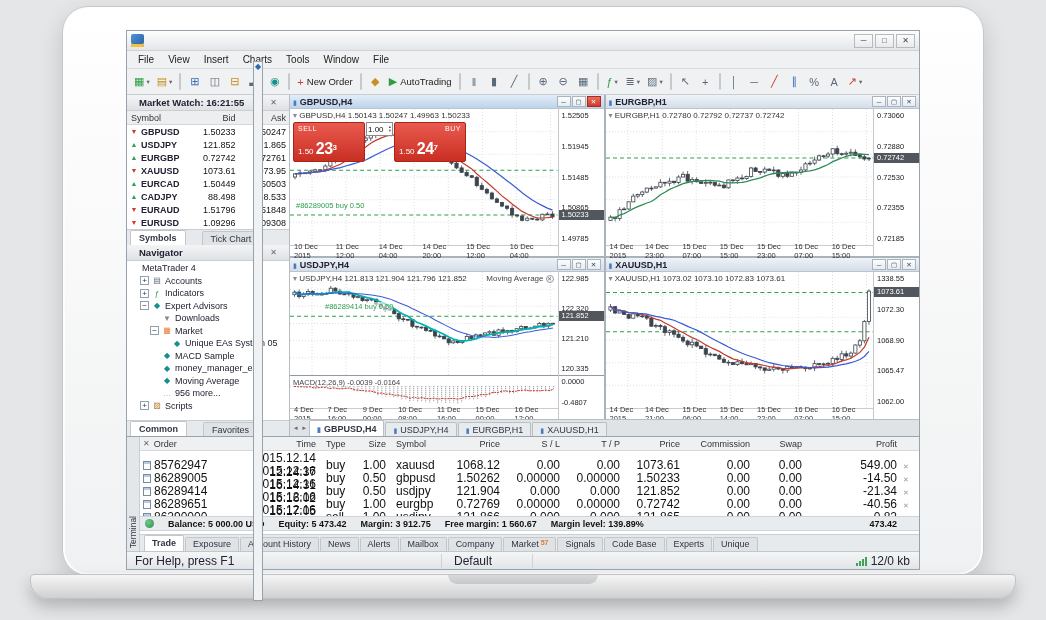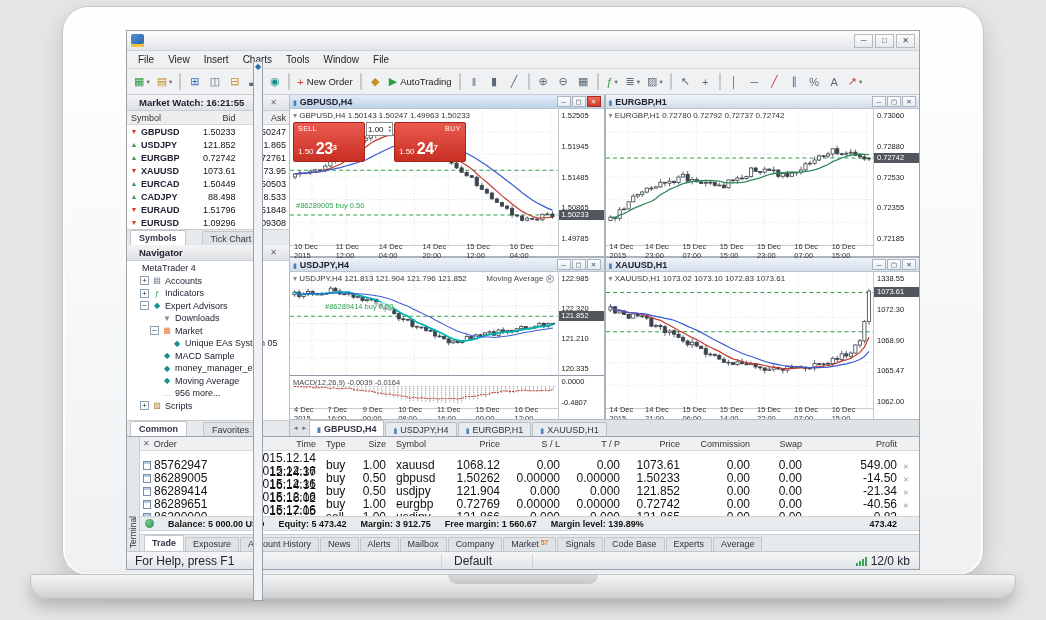--- a/index.html
+++ b/index.html
@@ -1483,21 +1483,21 @@
         </span>
           <span class="ttab">
           <span>Code Base</span>
 
         </span>
           <span class="ttab">
           <span>Experts</span>
 
         </span>
           <span class="ttab">
-          <span>Average</span>
+          <span>Unique</span>
 
         </span>
         </div>
     </div>
   </div>
 
   <div class="statusbar">
     <span class="sb-help">For Help, press F1</span>
     <span class="sb-profile">Default</span>
     <span class="sb-conn">

